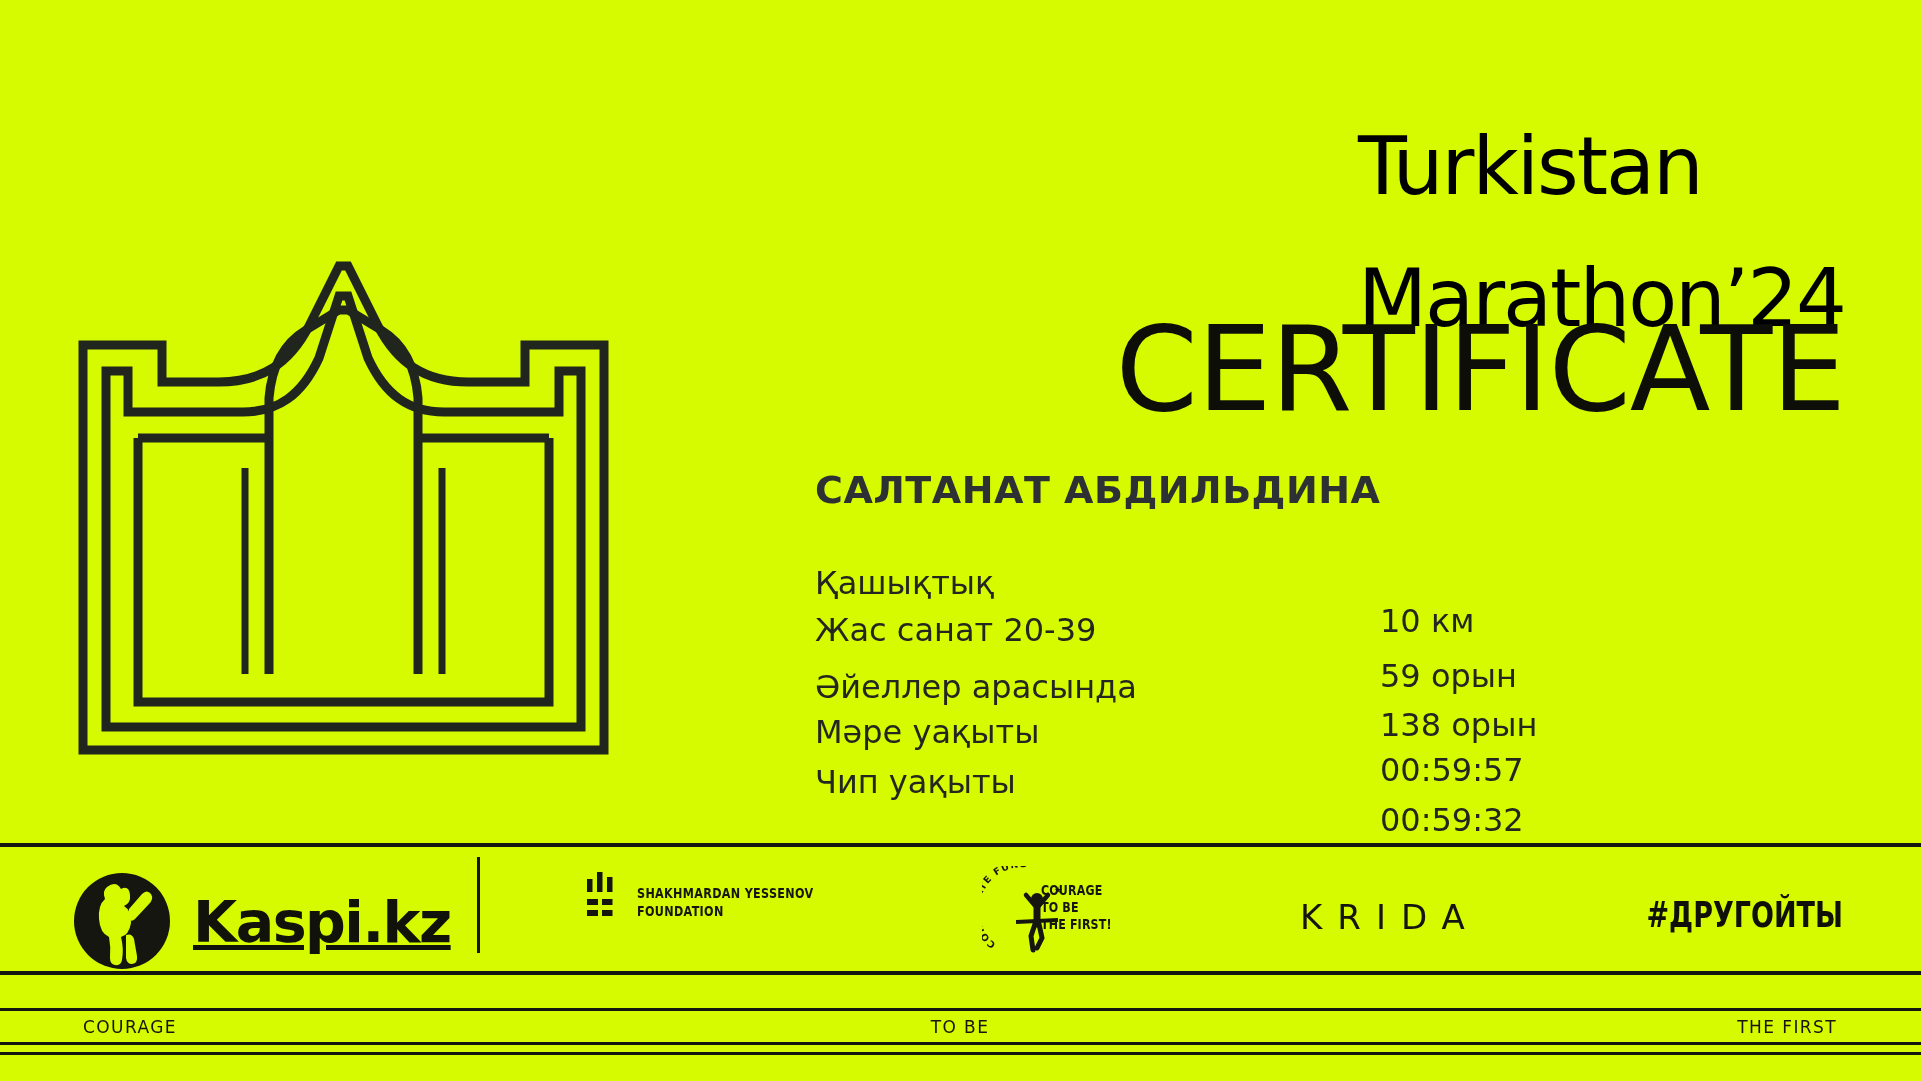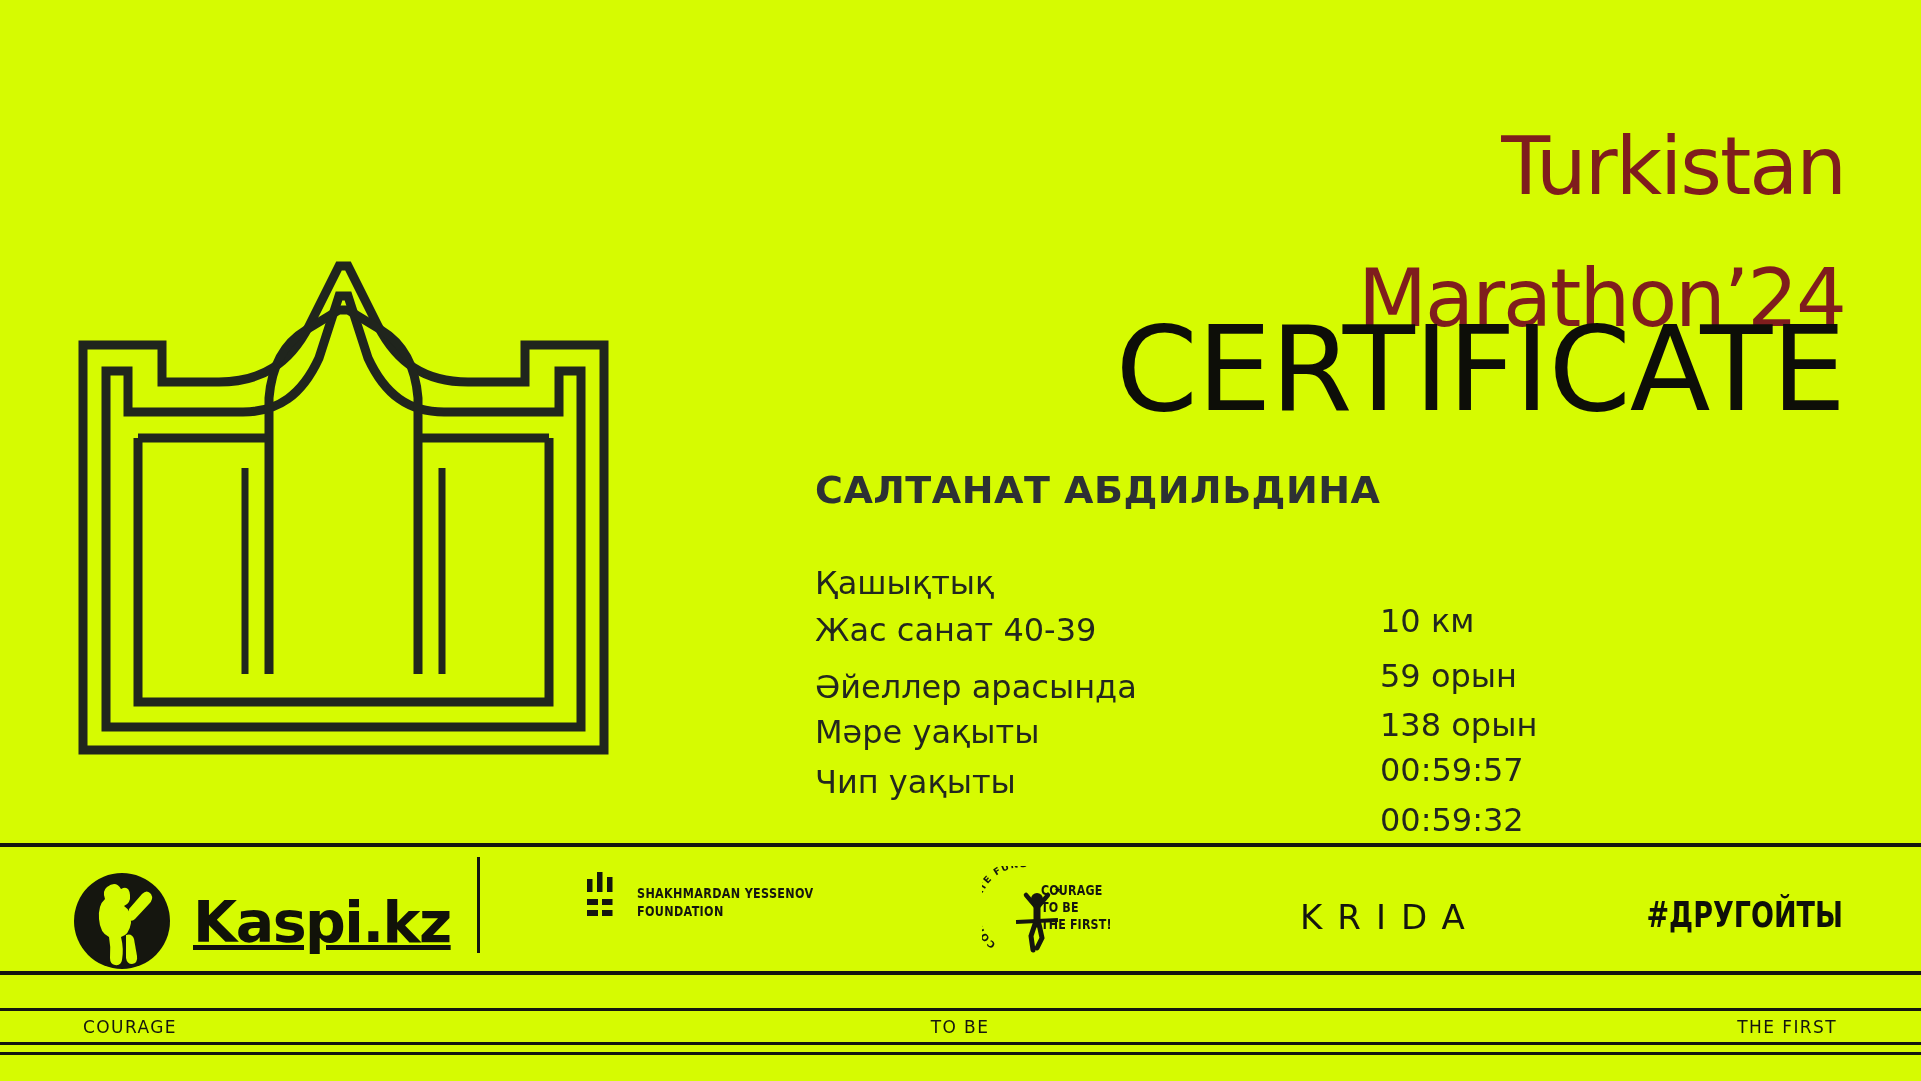--- a/index.html
+++ b/index.html
@@ -5,23 +5,23 @@
   html,body{margin:0;padding:0;}
   body{
     width:1921px;height:1081px;position:relative;overflow:hidden;
     background:#D6FB01;
     font-family:"DejaVu Sans", sans-serif;
     color:#20241c;
   }
   .abs{position:absolute;}
   
   .title-block{
-    top:101px;right:76px;text-align:right;
+    top:101px;right:76px;
     font-size:80px;line-height:132px;letter-spacing:-2px;
-    color:#7f1d1d;white-space:nowrap;
+    color:#000000;white-space:nowrap;
   }
   .certificate{
     top:310px;right:76px;
     font-size:118px;line-height:118px;letter-spacing:-1px;
     color:#0d0e08;white-space:nowrap;
   }
   .name{
     left:815px;top:468px;
     font-size:38px;font-weight:bold;letter-spacing:0.5px;
     color:#2d3134;white-space:nowrap;
@@ -88,21 +88,21 @@
 
 <div class="abs certificate">CERTIFICATE</div>
 
 <div class="abs name">САЛТАНАТ АБДИЛЬДИНА</div>
 
 <div class="row" style="top:564px">
   <span>Қашықтық</span>
   <span class="val">10 км</span>
 </div>
 <div class="row r2" style="top:611px">
-  <span>Жас санат 40-39</span>
+  <span>Жас санат 20-39</span>
   <span class="val">59 орын</span>
 </div>
 <div class="row" style="top:668px">
   <span>Әйеллер арасында</span>
   <span class="val">138 орын</span>
 </div>
 <div class="row" style="top:713px">
   <span>Мәре уақыты</span>
   <span class="val">00:59:57</span>
 </div>

